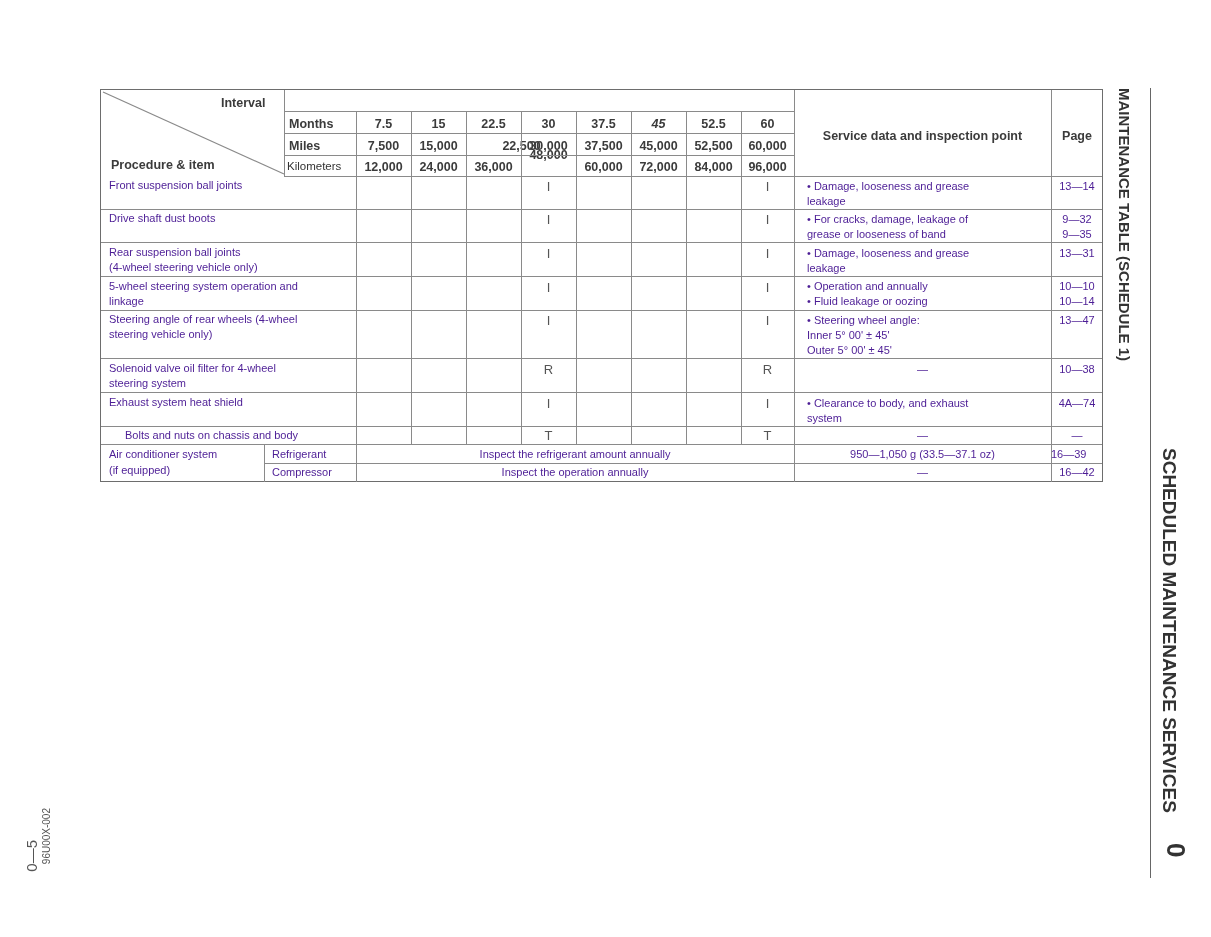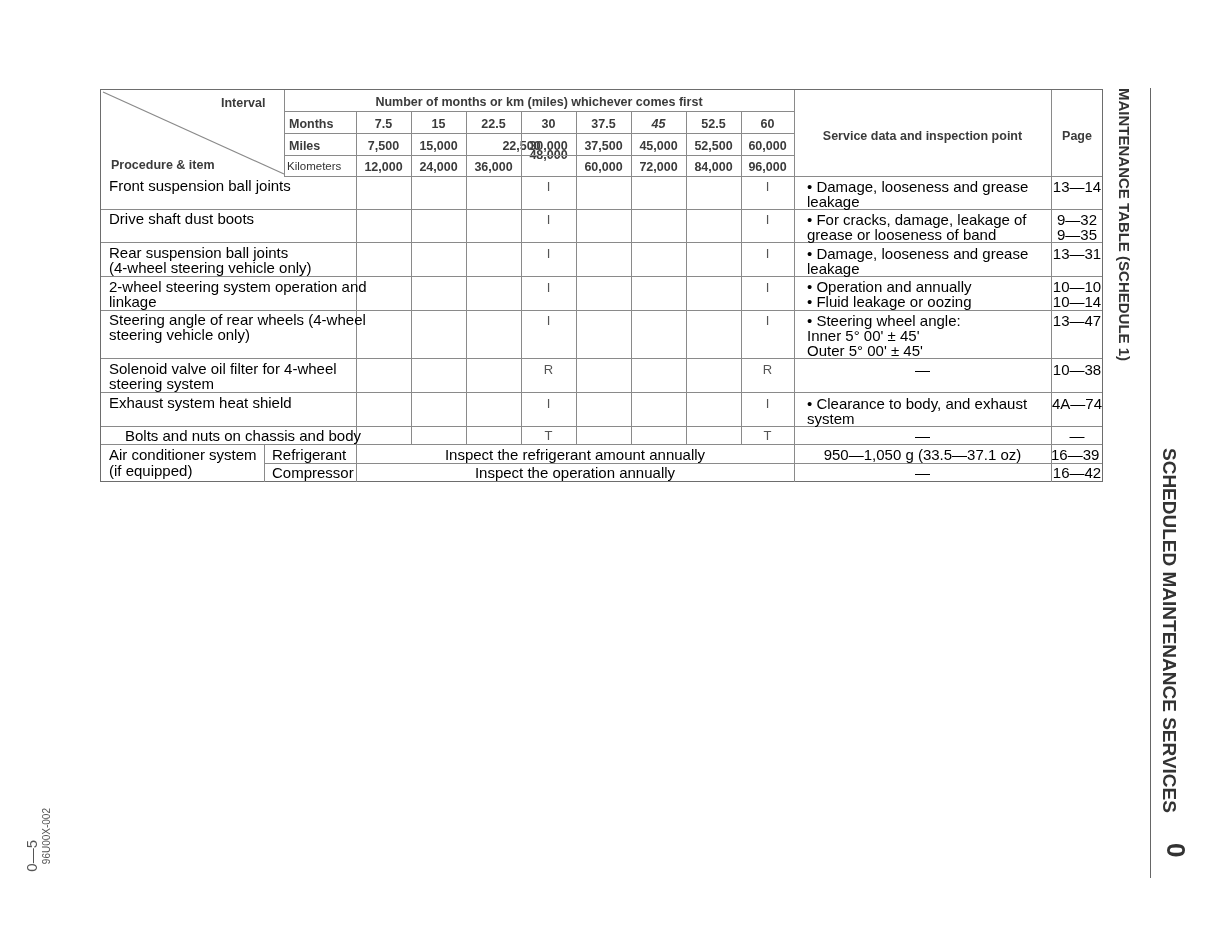--- a/index.html
+++ b/index.html
@@ -6,39 +6,38 @@
   body {
     width:1211px; height:937px; background:#ffffff; position:relative; overflow:hidden;
     font-family:"Liberation Sans", sans-serif; color:#3a3a3a;
   }
   .abs { position:absolute; }
   .tbl { position:absolute; left:100px; top:89px; width:1003px; height:393px;
          border:1px solid #6d6d6d; box-sizing:border-box; }
   .hl { position:absolute; height:1px; background:#8a8a8a; }
   .vl { position:absolute; width:1px; background:#8a8a8a; }
   .hdr { font-weight:bold; font-size:12.5px; color:#3b3b3b; position:absolute; white-space:nowrap; }
-  .cell { position:absolute; font-size:15px; color:#000000; line-height:15px; white-space:nowrap; }
+  .cell { position:absolute; font-size:11px; color:#4c1d95; line-height:15px; white-space:nowrap; }
   .ctr { text-align:center; }
   .mark { position:absolute; font-size:13px; color:#555; text-align:center; width:55px; }
   .diag { position:absolute; left:0; top:0; width:185px; height:86px; }
   .side-title { position:absolute; writing-mode:vertical-rl; font-weight:bold; color:#333; white-space:nowrap; }
   .foot { position:absolute; writing-mode:vertical-rl; transform:rotate(180deg); color:#555; white-space:nowrap; }
 </style>
 </head>
 <body>
 
 <div class="tbl">
 
   <svg class="diag" viewBox="0 0 185 86">
     <line x1="2" y1="2" x2="183" y2="84" stroke="#8a8a8a" stroke-width="1.2"></line>
   </svg>
   <span class="hdr" style="left:120px;top:6px;">Interval</span>
   <span class="hdr" style="left:10px;top:68px;">Procedure &amp; item</span>
 
-  <span class="hdr ctr" style="left:183px;top:5px;width:510px;">Number of months or km (miles) whichever comes first</span>
 
   <span class="hdr" style="left:188px;top:27px;">Months</span>
   <span class="hdr" style="left:188px;top:49px;">Miles</span>
   <span class="hdr" style="left:186px;top:70px;font-size:11.5px;font-weight:normal;color:#333;">Kilometers</span>
 
   <span class="hdr ctr" style="left:255px;top:27px;width:55px;">7.5</span>
   <span class="hdr ctr" style="left:310px;top:27px;width:55px;">15</span>
   <span class="hdr ctr" style="left:365px;top:27px;width:55px;">22.5</span>
   <span class="hdr ctr" style="left:420px;top:27px;width:55px;">30</span>
   <span class="hdr ctr" style="left:475px;top:27px;width:55px;">37.5</span>
@@ -127,21 +126,21 @@
     <span class="cell" style="left:8px;top:155px;">Rear suspension ball joints</span>
     <span class="cell" style="left:8px;top:170px;">(4-wheel steering vehicle only)</span>
     <span class="mark" style="left:420px;top:156px;">I</span>
     <span class="mark" style="left:640px;top:156px;width:53px;">I</span>
     <span class="cell" style="left:706px;top:156px;">•  Damage, looseness and grease</span>
     <span class="cell" style="left:706px;top:171px;">    leakage</span>
     <span class="cell ctr" style="left:950px;top:156px;width:52px;">13—31</span>
   </div>
 
   <div>
-    <span class="cell" style="left:8px;top:189px;">2-wheel steering system operation and</span>
+    <span class="cell" style="left:8px;top:189px;">5-wheel steering system operation and</span>
     <span class="cell" style="left:8px;top:204px;">linkage</span>
     <span class="mark" style="left:420px;top:190px;">I</span>
     <span class="mark" style="left:640px;top:190px;width:53px;">I</span>
     <span class="cell" style="left:706px;top:189px;">•  Operation and annually</span>
     <span class="cell" style="left:706px;top:204px;">•  Fluid leakage or oozing</span>
     <span class="cell ctr" style="left:950px;top:189px;width:52px;">10—10</span>
     <span class="cell ctr" style="left:950px;top:204px;width:52px;">10—14</span>
   </div>
 
   <div>

